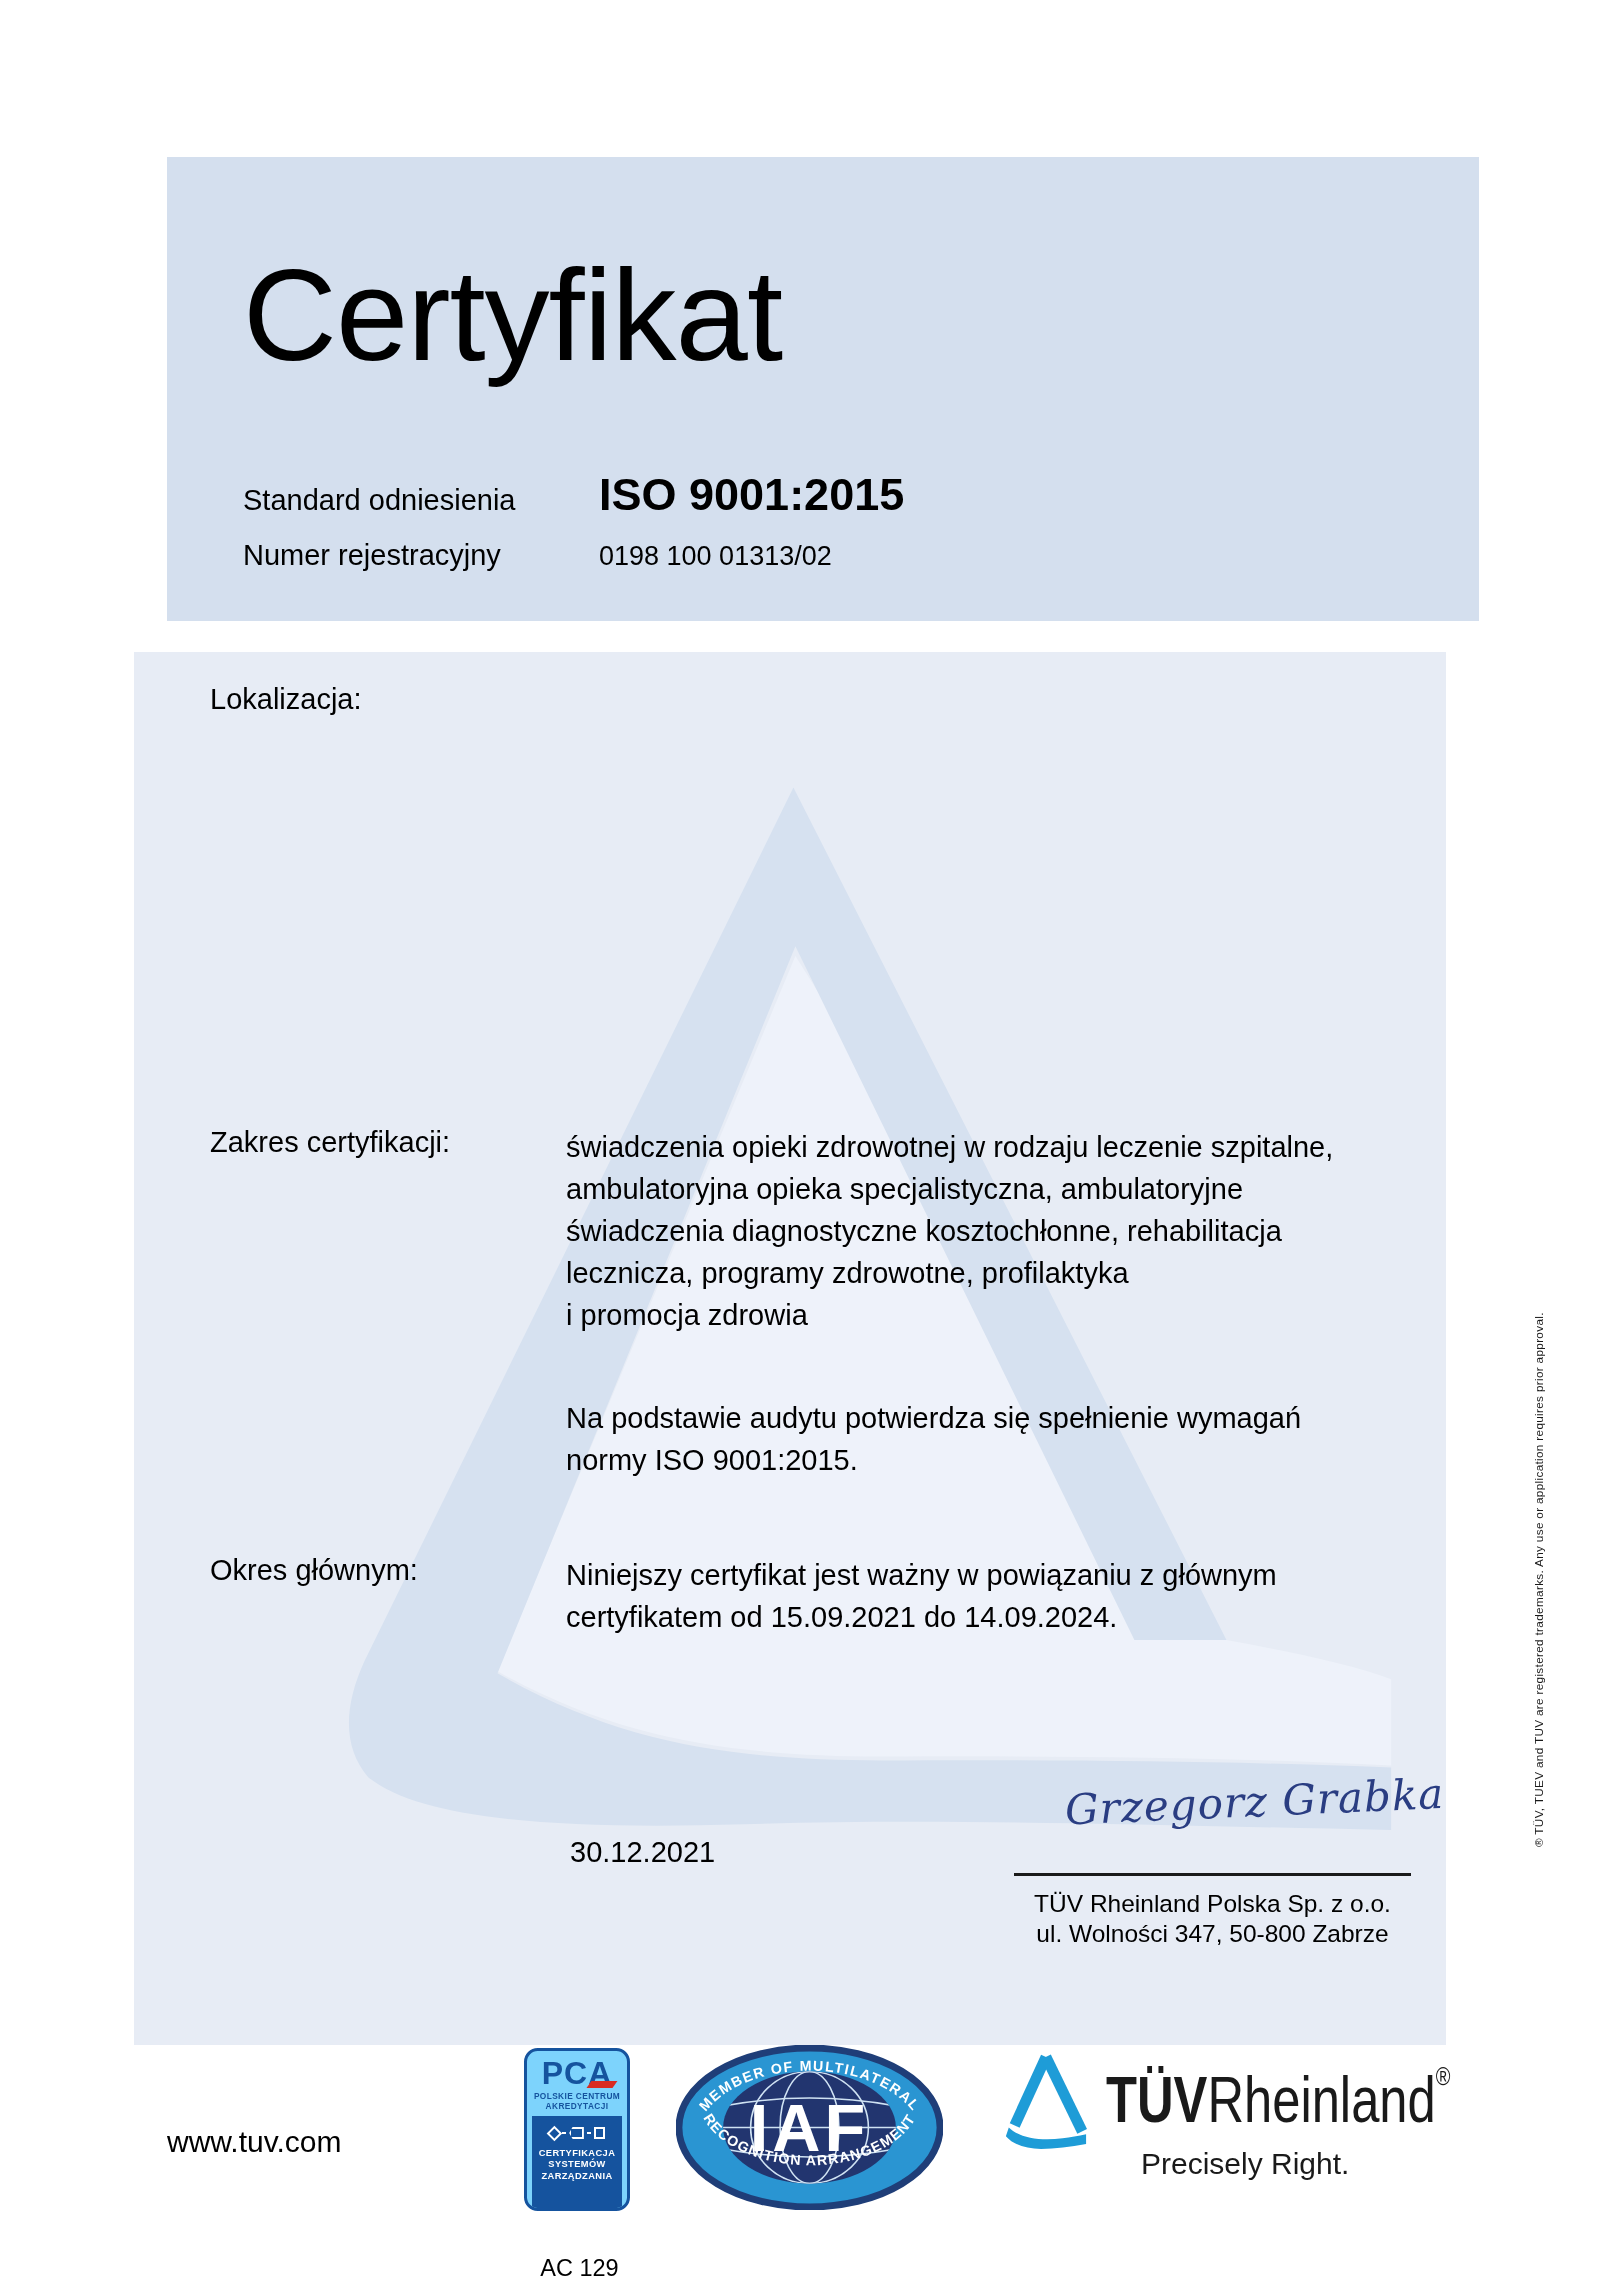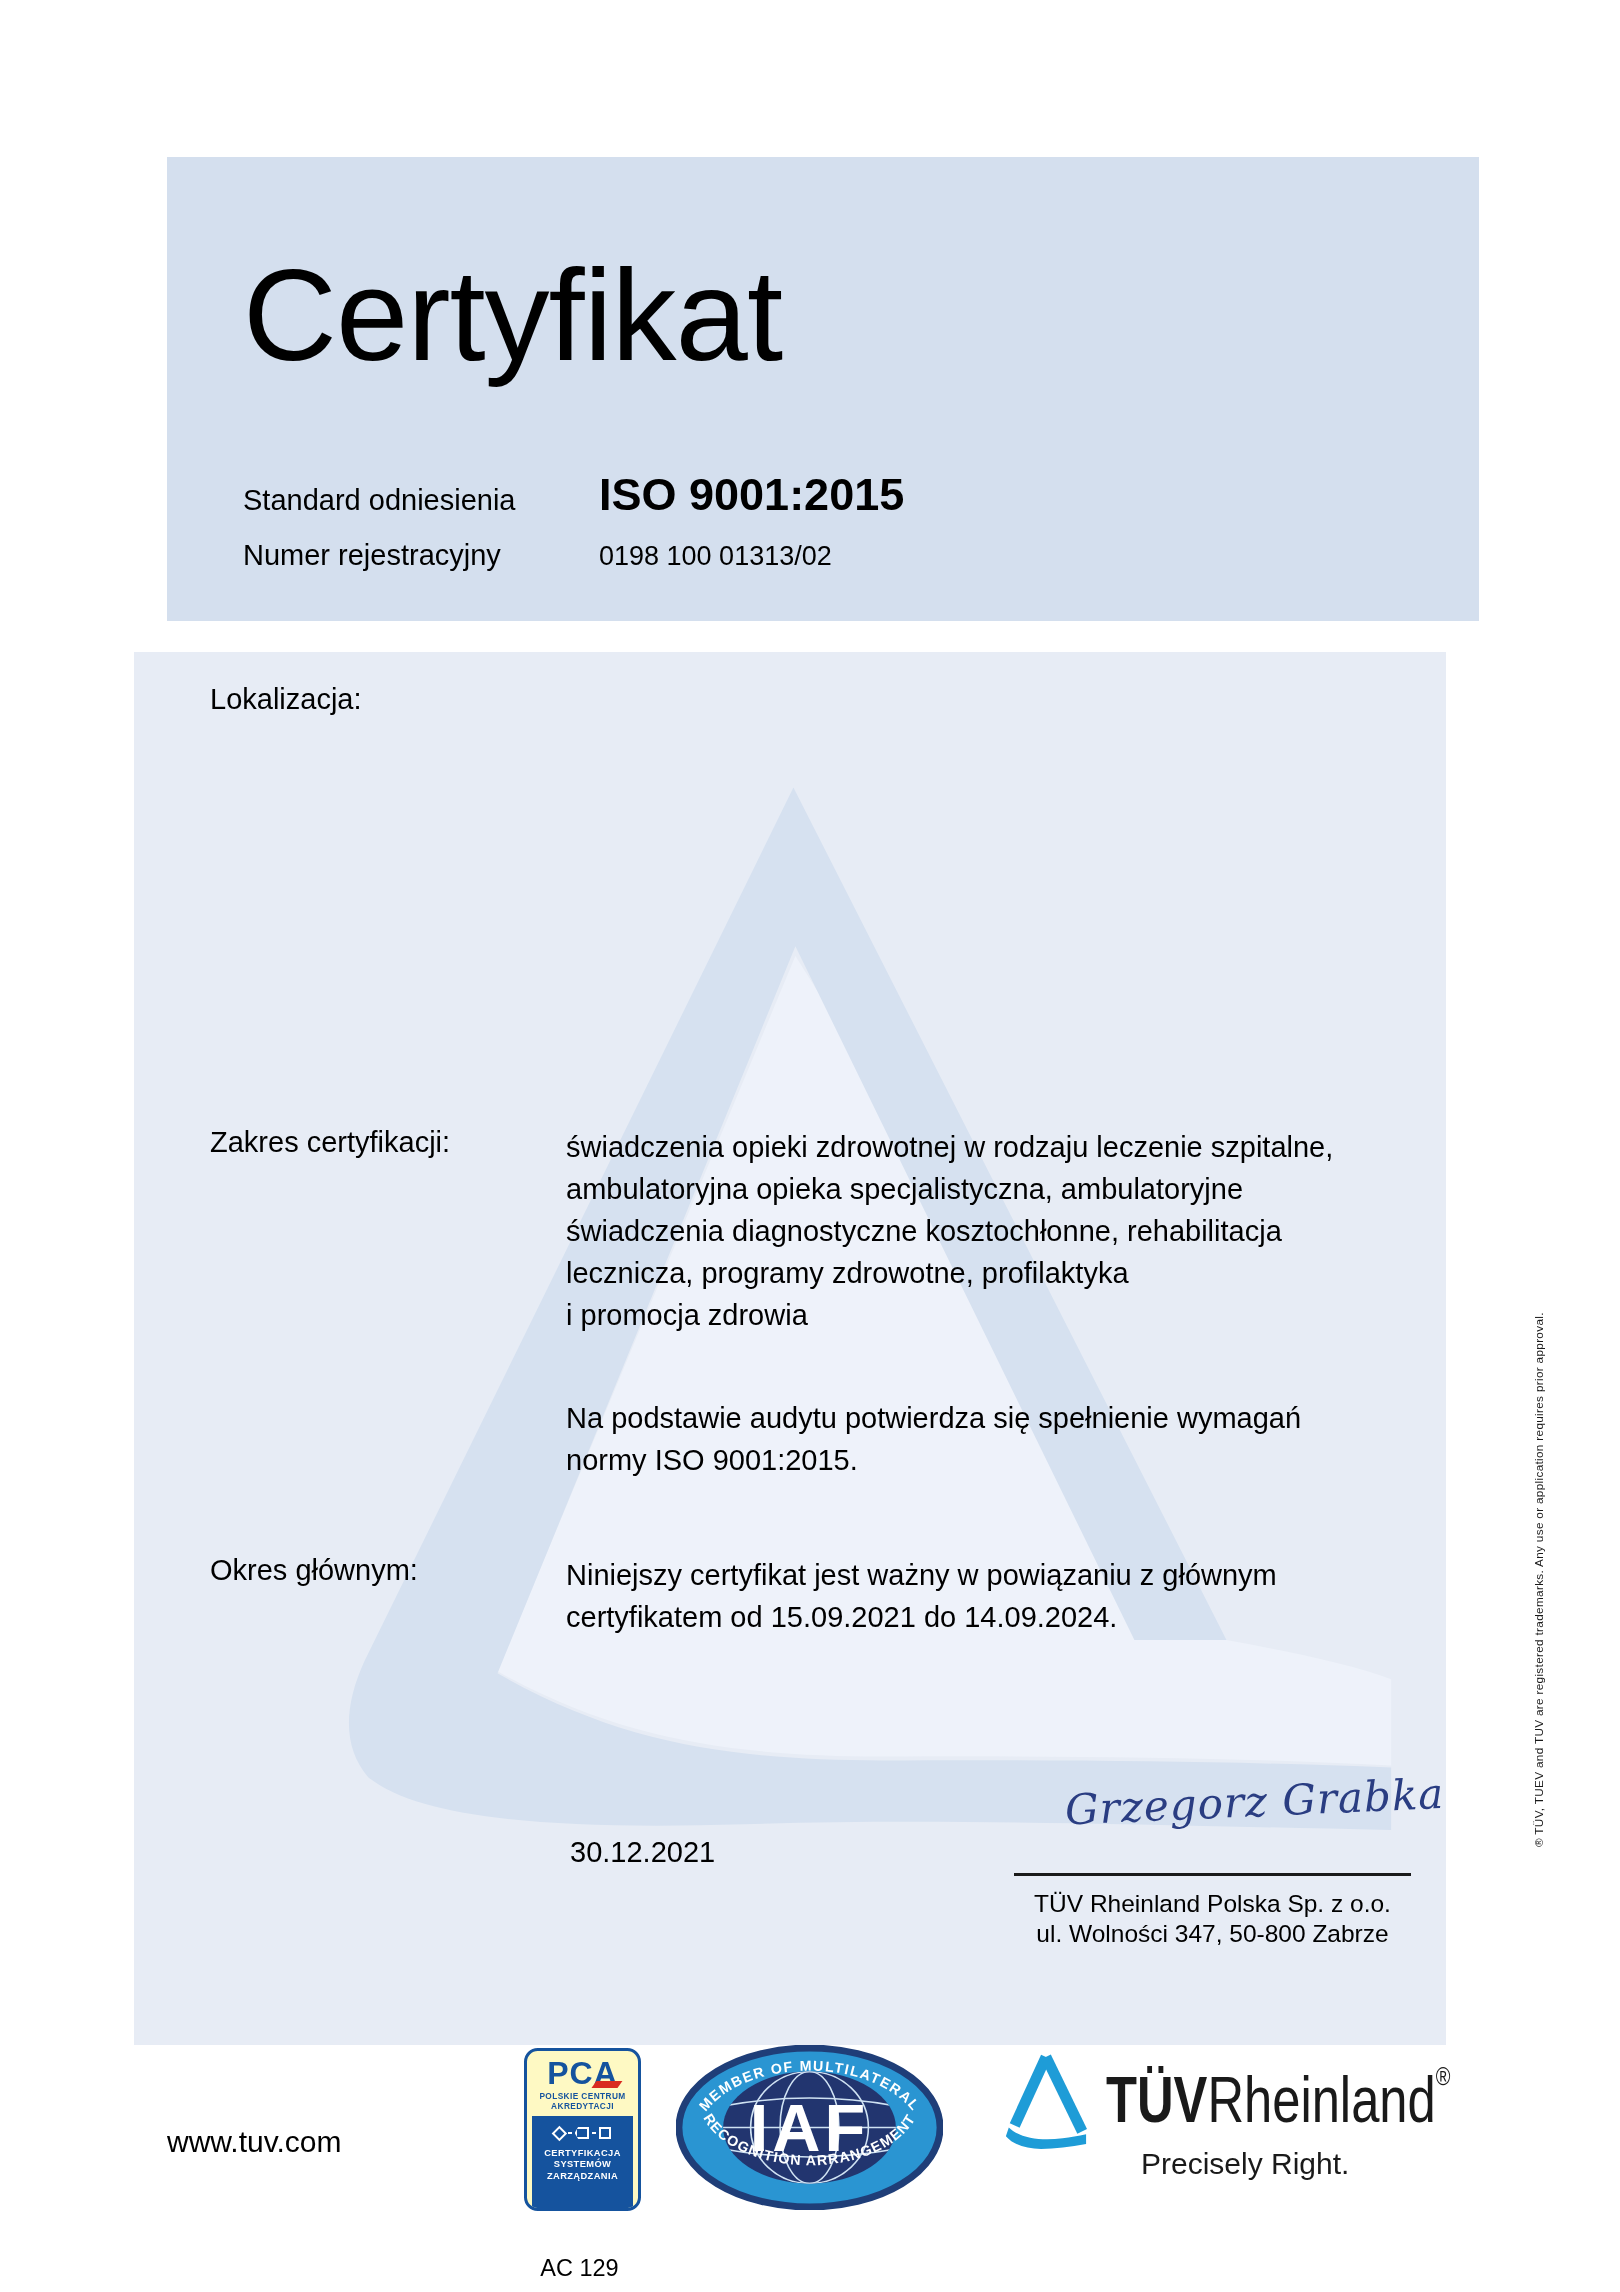--- a/index.html
+++ b/index.html
@@ -44,21 +44,21 @@
   .issue-date{left:436px;top:1184px;font-size:29px;}
   .sig-line{left:880px;top:1221px;width:397px;height:2.9px;background:var(--text-gray);}
   .issuer{left:880px;top:1237px;width:397px;text-align:center;font-size:24.5px;line-height:30px;color:var(--ink);}
 
   
   .side-note{left:1532px;top:1847px;transform:rotate(-90deg);transform-origin:0 0;
     font-size:11.8px;letter-spacing:0.3px;color:var(--text-gray);white-space:nowrap;}
 
   
   .website{left:167px;top:2125px;font-size:30px;}
-  .pca-badge{left:524px;top:2048px;width:117px;height:163px;background:#fef9c3;
+  .pca-badge{left:524px;top:2048px;width:106px;height:163px;background:#7dd3fc;
     border:3.9px solid var(--pca-blue);border-radius:13.7px;text-align:center;overflow:hidden;}
   .pca-word{position:relative;display:inline-block;margin-top:5.9px;font-size:32px;font-weight:bold;
     color:var(--pca-blue);letter-spacing:1px;line-height:1;}
   .pca-red-mark{position:absolute;right:-2px;bottom:1px;width:25.5px;height:6.9px;background:var(--pca-red);
     transform:skewX(-35deg);}
   .pca-org{margin-top:2.9px;font-size:8.3px;font-weight:bold;color:var(--pca-blue);line-height:9.8px;letter-spacing:0.4px;}
   .pca-box{margin:4.9px 4.9px 0 4.9px;background:var(--pca-blue);height:94px;padding-top:6.9px;}
   .pca-icons{display:flex;justify-content:center;align-items:center;gap:2.9px;height:19.6px;margin-bottom:4.9px;}
   .pca-icons .dia{width:10.8px;height:10.8px;border:2px solid #fff;transform:rotate(45deg);}
   .pca-icons .tag{width:14.7px;height:12.7px;border:2px solid #fff;clip-path:polygon(0 50%,25% 0,100% 0,100% 100%,25% 100%);}

